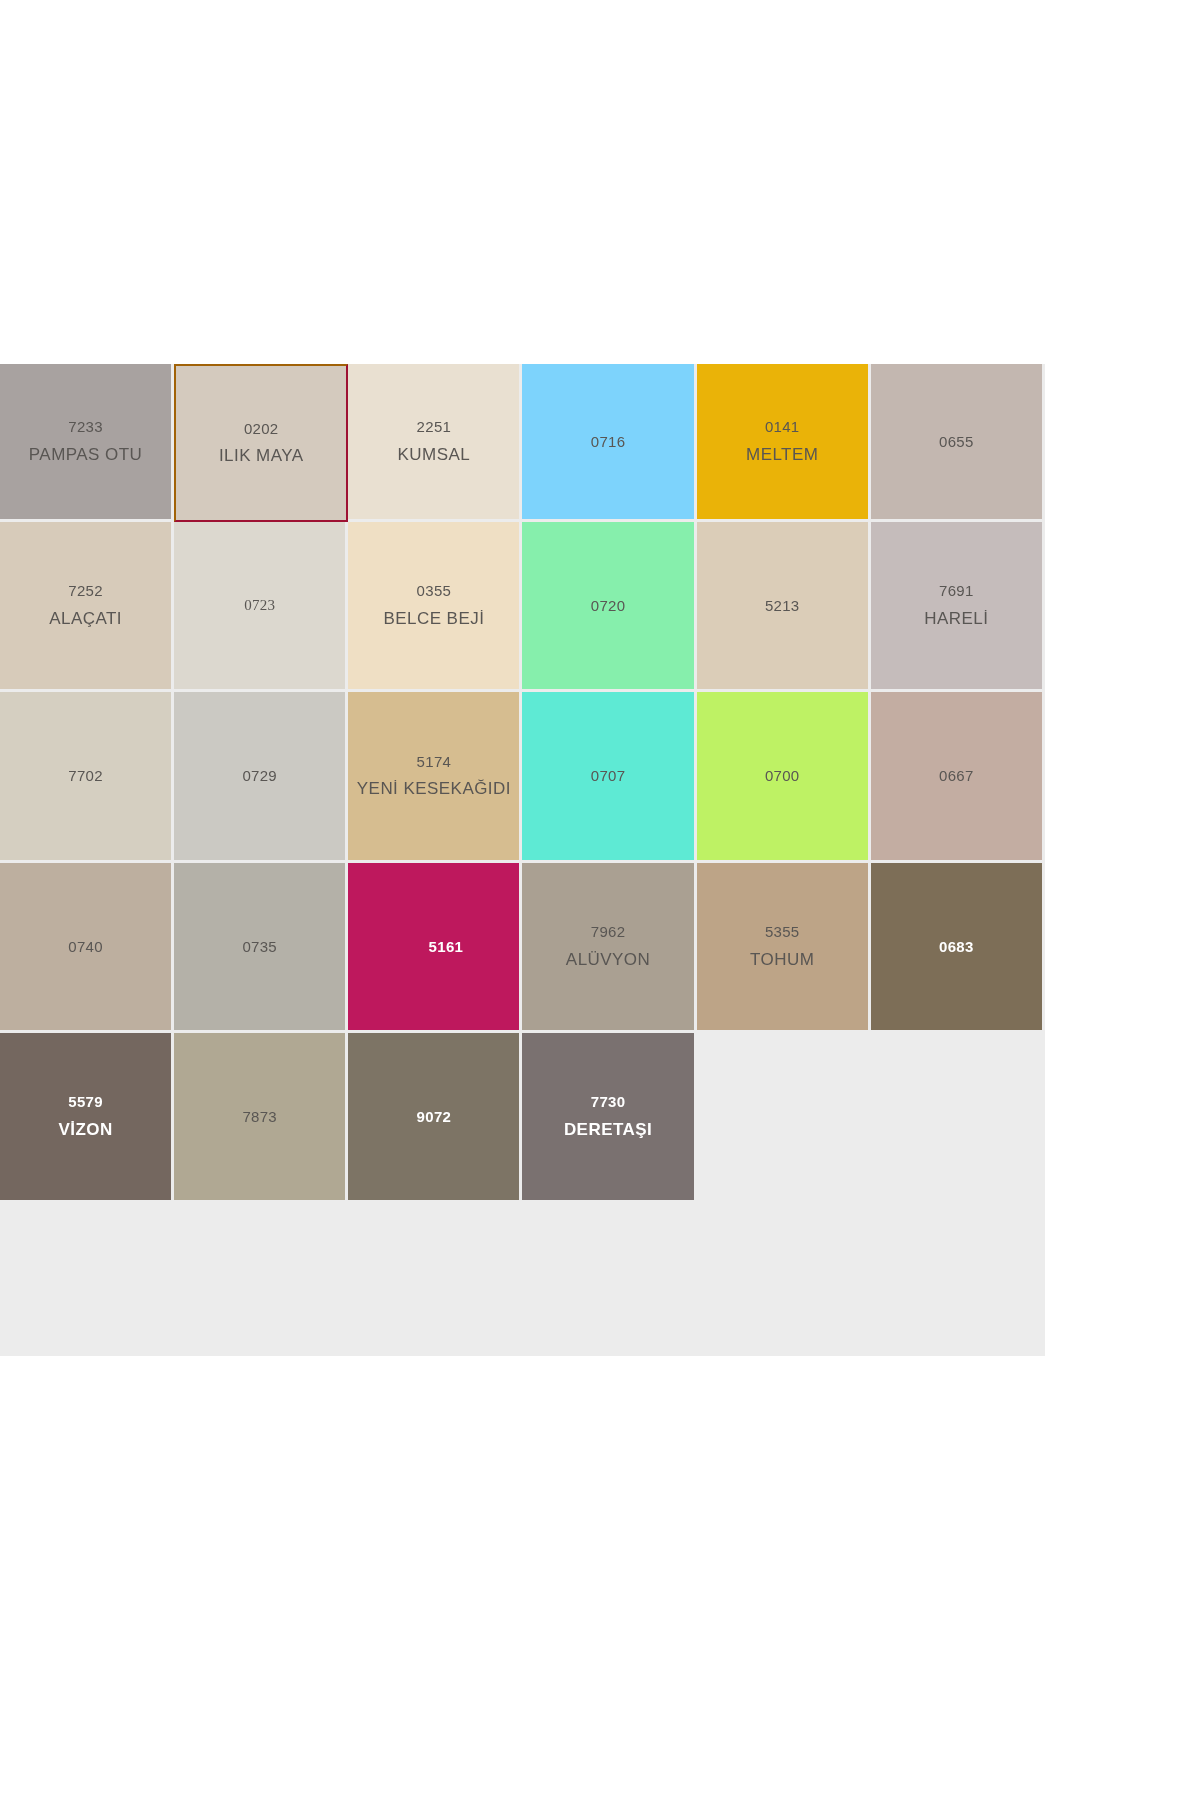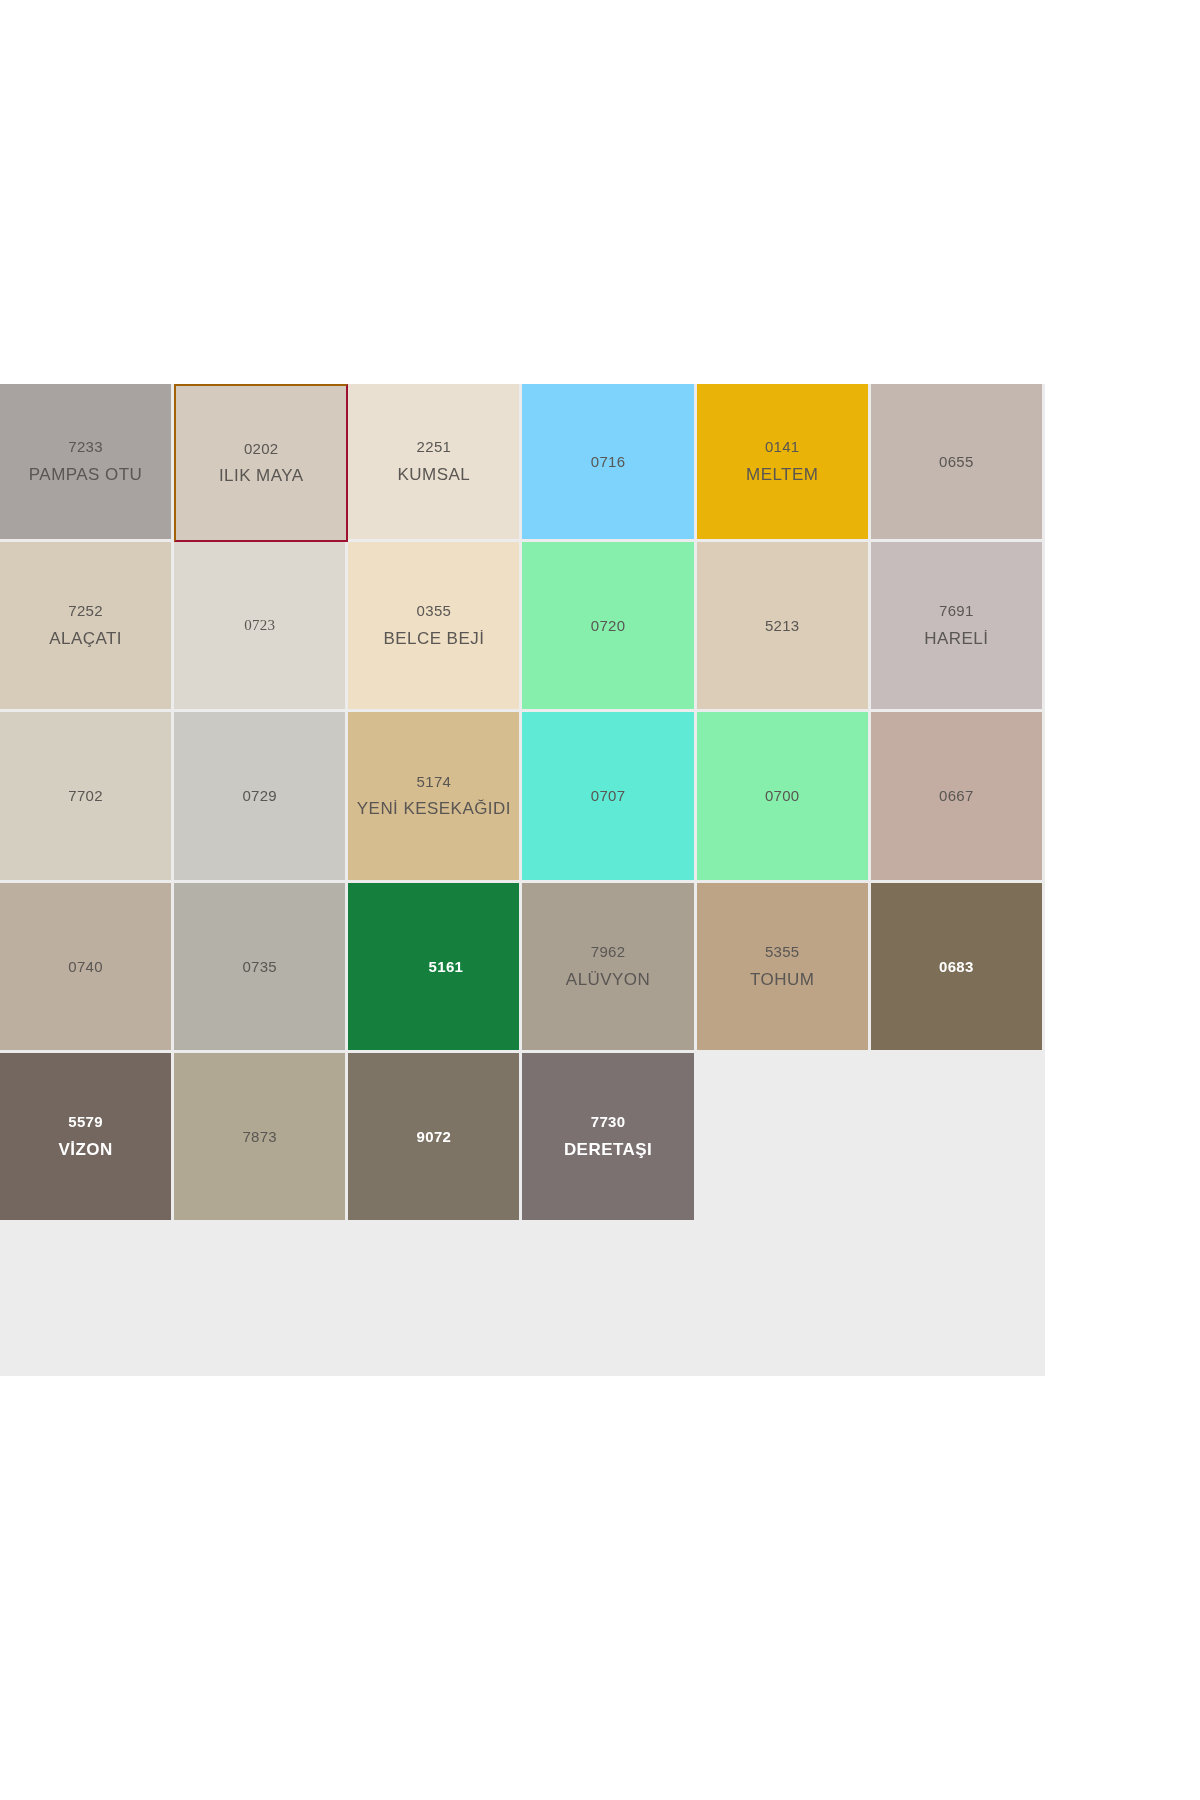--- a/index.html
+++ b/index.html
@@ -11,21 +11,21 @@
     height: 1800px;
     background: #ffffff;
     font-family: "Liberation Sans", sans-serif;
     overflow: hidden;
     position: relative;
   }
 
   #palette-grid {
     position: absolute;
     left: 0;
-    top: 384px;
+    top: 364px;
     width: 1045px;
     height: 992px;
     display: grid;
     grid-template-columns: repeat(6, 174.17px);
     grid-template-rows: 158px 170px 171px 170px 170px;
     gap: 0;
     background: #ececec;
   }
 
   .swatch {
@@ -148,33 +148,33 @@
     <div class="swatch light noname" style="background: rgb(203, 201, 195);">
       <div class="swatch-code">0729</div>
     </div>
     <div class="swatch light" style="background: rgb(214, 189, 144);">
       <div class="swatch-code">5174</div>
       <div class="swatch-name">YENİ KESEKAĞIDI</div>
     </div>
     <div class="swatch light noname" style="background: #5eead4;">
       <div class="swatch-code">0707</div>
     </div>
-    <div class="swatch light noname" style="background: #86efac;">
+    <div class="swatch light noname" style="background: #bef264;">
       <div class="swatch-code">0700</div>
     </div>
     <div class="swatch light noname" style="background: rgb(195, 173, 162);">
       <div class="swatch-code">0667</div>
     </div>
     <div class="swatch light noname" style="background: rgb(189, 175, 159);">
       <div class="swatch-code">0740</div>
     </div>
     <div class="swatch light noname" style="background: rgb(180, 177, 168);">
       <div class="swatch-code">0735</div>
     </div>
-    <div class="swatch dark noname" style="background: #15803d; padding-left: 24px;">
+    <div class="swatch dark noname" style="background: #be185d; padding-left: 24px;">
       <div class="swatch-code">5161</div>
     </div>
     <div class="swatch light" style="background: rgb(170, 160, 146);">
       <div class="swatch-code">7962</div>
       <div class="swatch-name">ALÜVYON</div>
     </div>
     <div class="swatch light" style="background: rgb(189, 164, 135);">
       <div class="swatch-code">5355</div>
       <div class="swatch-name">TOHUM</div>
     </div>

